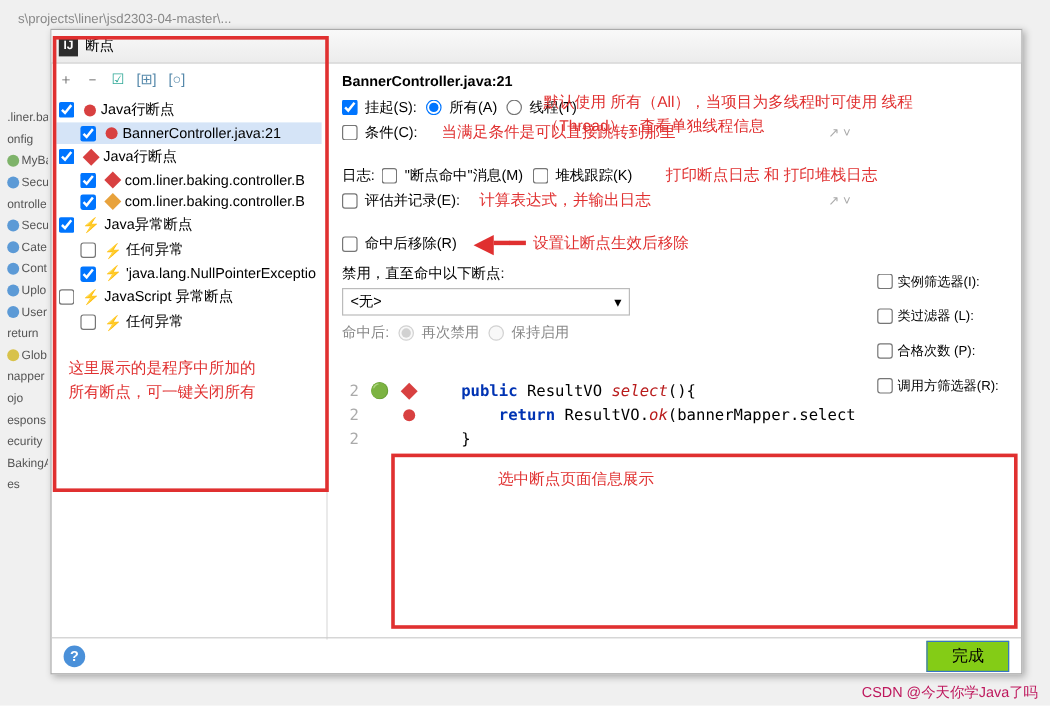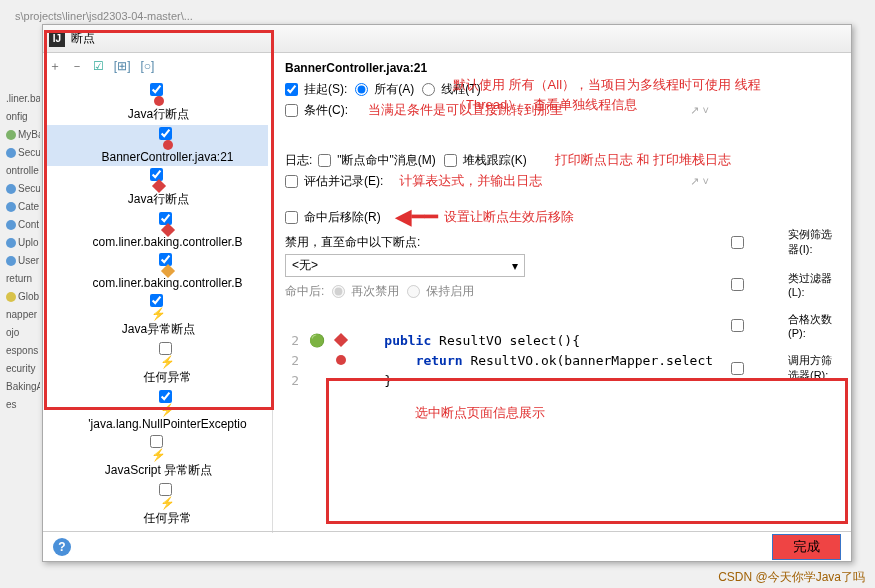--- a/index.html
+++ b/index.html
@@ -9,50 +9,50 @@
 .titlebar { height: 28px; background: linear-gradient(#f9f9f9,#ececec); border-bottom: 1px solid #ccc; display: flex; align-items: center; padding: 0 6px; }
 .ij-icon { width: 16px; height: 16px; background: #2d2d2d; color: #fff; display: inline-flex; align-items: center; justify-content: center; font-size: 10px; font-weight: bold; margin-right: 6px; }
 .dlg-body { display: flex; height: 480px; }
 .left-panel { width: 230px; border-right: 1px solid #ddd; position: relative; }
 .red-box { position: absolute; border: 3px solid #e03030; pointer-events: none; }
 .red-box-left { top: 30px; left: 44px; width: 230px; height: 380px; }
 .red-box-right { top: 378px; left: 326px; width: 522px; height: 146px; }
 .toolbar { height: 26px; padding: 4px 6px; display: flex; gap: 10px; align-items: center; color: #666; }
 .toolbar span { cursor: pointer; }
 .tree { padding: 2px 4px; overflow: hidden; }
-.tree-item { display: flex; align-items: center; padding: 2px 0; white-space: nowrap; flex-direction: column; }
+.tree-item { display: flex; align-items: center; padding: 2px 0; white-space: nowrap; }
 .tree-item.sel { background: #d5e4f7; }
 .cb { width: 13px; height: 13px; margin-right: 4px; }
 .dot-red { width: 10px; height: 10px; border-radius: 50%; background: #d84040; display: inline-block; margin: 0 4px; }
 .diamond-red { width: 10px; height: 10px; background: #d84040; transform: rotate(45deg); display: inline-block; margin: 0 5px; }
 .diamond-ye { width: 10px; height: 10px; background: #e8a23c; transform: rotate(45deg); display: inline-block; margin: 0 5px; }
 .bolt { color: #e8a23c; font-weight: bold; margin: 0 3px; }
 .red-note { color: #e03030; padding: 4px 14px; font-size: 13px; line-height: 1.5; }
 .right-panel { flex: 1; padding: 8px 12px; position: relative; overflow: hidden; }
 .bp-title { font-weight: bold; margin-bottom: 6px; }
 .row { display: flex; align-items: center; margin: 3px 0; position: relative; }
 .row label { margin-left: 3px; margin-right: 8px; }
 .row input[type=checkbox], .row input[type=radio] { margin-right: 3px; }
 .red-text { color: #e03030; font-size: 13px; }
 .right-col { position: absolute; right: 10px; top: 160px; width: 110px; }
-.right-col .rrow { display: flex; align-items: center; margin: 14px 0; font-size: 11px; gap: 40px; }
+.right-col .rrow { display: flex; align-items: center; margin: 14px 0; font-size: 11px; }
 .exp { position: absolute; right: 130px; color: #aaa; font-size: 11px; cursor: pointer; }
 .sel-box { border: 1px solid #bbb; padding: 2px 6px; width: 240px; background: #fff; display: flex; justify-content: space-between; align-items: center; }
 .code-area { margin-top: 24px; background: #fff; font-family: Consolas, monospace; font-size: 13px; padding: 6px 0; }
 .code-line { display: flex; align-items: center; height: 20px; }
 .gutter { width: 20px; text-align: right; color: #aaa; padding-right: 6px; }
 .gut2 { width: 24px; display: flex; align-items: center; justify-content: center; }
 .kw { color: #0033b3; font-weight: bold; }
 .cls { color: #000; }
-.mtd { color: #000000; }
+.mtd { color: #b91c1c; font-style: italic; }
 .bottom-bar { position: absolute; bottom: 0; left: 0; right: 0; height: 30px; border-top: 1px solid #ccc; display: flex; align-items: center; justify-content: space-between; padding: 0 10px; }
 .help { width: 18px; height: 18px; border-radius: 50%; background: #4a90d9; color: #fff; display: flex; align-items: center; justify-content: center; font-weight: bold; }
-.done-btn { border: 1px solid #3874c7; background: #ef4444; padding: 3px 20px; cursor: pointer; }
+.done-btn { border: 1px solid #3874c7; background: #84cc16; padding: 3px 20px; cursor: pointer; }
 .arrow { position: absolute; color: #e03030; font-size: 22px; }
-.watermark { position: absolute; bottom: 2px; right: 10px; color: #a16207; font-size: 12px; }
+.watermark { position: absolute; bottom: 2px; right: 10px; color: #be185d; font-size: 12px; }
 .side-items { position: absolute; left: 0; top: 90px; font-size: 10px; color: #555; line-height: 18px; width: 40px; overflow: hidden; }
 .side-items div { white-space: nowrap; padding-left: 6px; }
 .cdot { width:10px; height:10px; border-radius:50%; display:inline-block; margin-right:2px; vertical-align:middle; }
 .cg { background:#7eb36a; } .cb2 { background:#5c9ad6; } .cy { background:#d8c24a; }
 </style>
 </head>
 <body>
 
 <div class="path">s\projects\liner\jsd2303-04-master\...</div>
 
@@ -136,41 +136,45 @@
             <input type="checkbox" class="cb" style="">
             <span class="bolt">⚡</span>
             <span>JavaScript 异常断点</span>
           </div>
           <div class="tree-item" style="padding-left: 20px;">
             <input type="checkbox" class="cb" style="">
             <span class="bolt">⚡</span>
             <span>任何异常</span>
           </div>
         </div>
+      <div class="red-note" style="margin-top:12px">
+        <div>这里展示的是程序中所加的</div>
+        <div>所有断点，可一键关闭所有</div>
+      </div>
     </div>
 
     <div class="right-panel">
       <div class="bp-title">BannerController.java:21</div>
 
       <div class="row">
         <input type="checkbox" class="cb" checked="" style="">
         <label>挂起(S):</label>
         <input type="radio" name="s" checked="" style="">
         <label>所有(A)</label>
         <input type="radio" name="s" style="">
         <label>线程(T)</label>
         <div class="red-text" style="position:absolute;left:168px;top:-6px;width:330px;line-height:1.5">默认使用 所有（All），当项目为多线程时可使用 线程（Thread），查看单独线程信息</div>
       </div>
       <div class="row">
         <input type="checkbox" class="cb" style="">
         <label>条件(C):</label>
         <span class="red-text" style="margin-left:12px">当满足条件是可以直接跳转到那里</span>
         <span class="exp">↗ ˅</span>
       </div>
-      <div class="row" style="margin-top:32px">
+      <div class="row" style="margin-top:18px">
         <span style="margin-right:6px">日志:</span>
         <input type="checkbox" class="cb" style="">
         <label>"断点命中"消息(M)</label>
         <input type="checkbox" class="cb" style="">
         <label>堆栈跟踪(K)</label>
         <span class="red-text" style="margin-left:20px">打印断点日志 和 打印堆栈日志</span>
       </div>
       <div class="row">
         <input type="checkbox" class="cb" style="">
         <label>评估并记录(E):</label>

